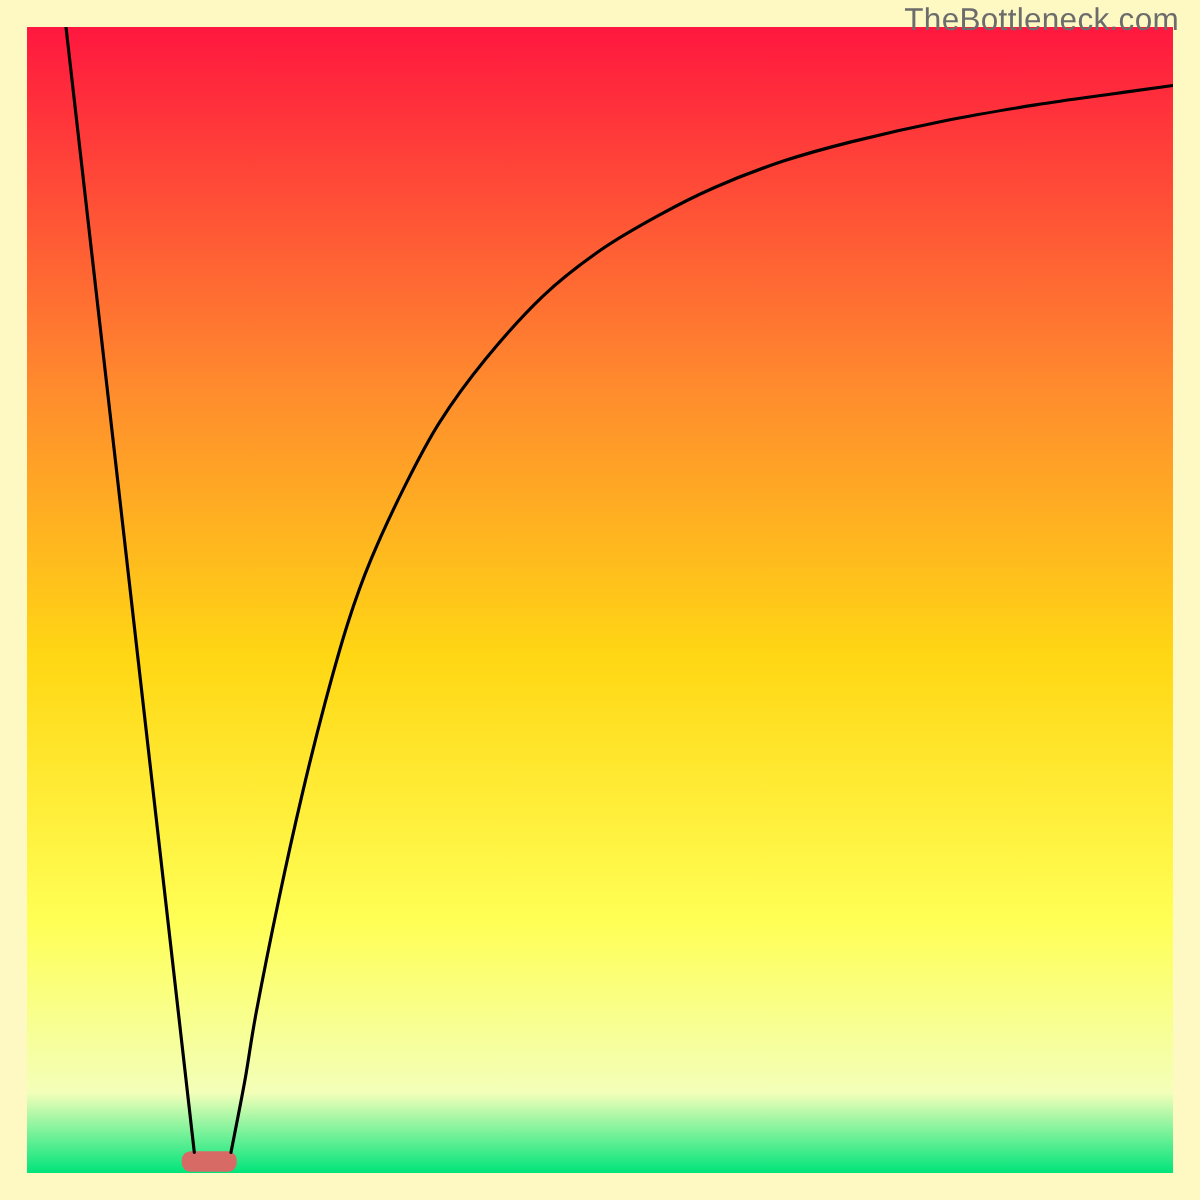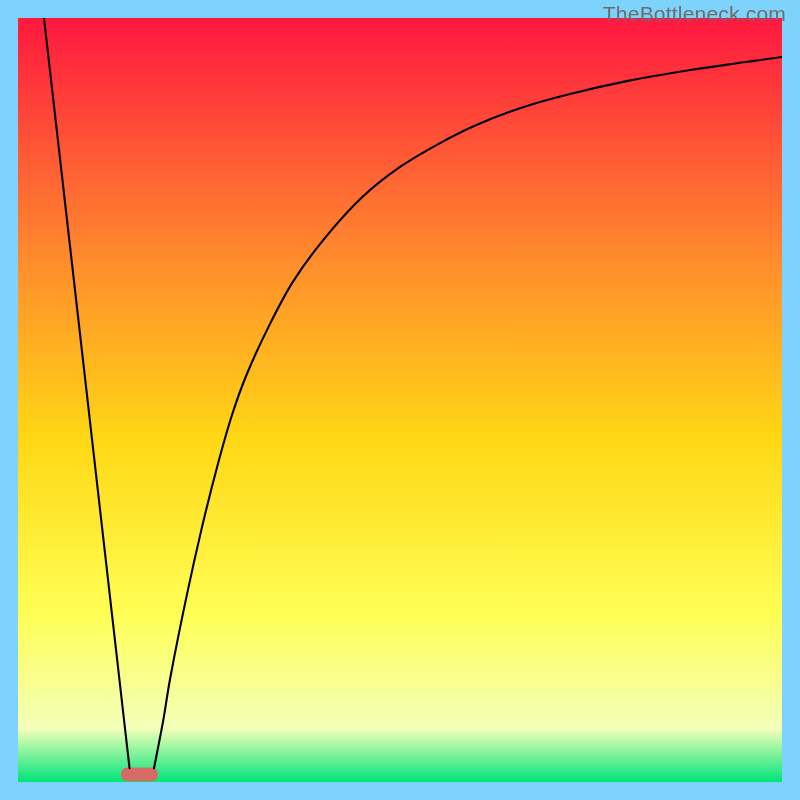--- a/index.html
+++ b/index.html
@@ -8,21 +8,21 @@
     width: 800px;
     height: 800px;
     overflow: hidden;
     background: #000;
     font-family: Arial, Helvetica, sans-serif;
   }
   .frame {
     position: absolute;
     left: 0; top: 0;
     width: 800px; height: 800px;
-    background: #7dd3fc;
+    background: #fef9c3;
   }
   .plot {
     position: absolute;
     left: 18px;
     top: 18px;
     width: 764px;
     height: 764px;
     overflow: hidden;
   }
   .plot svg { display: block; }

